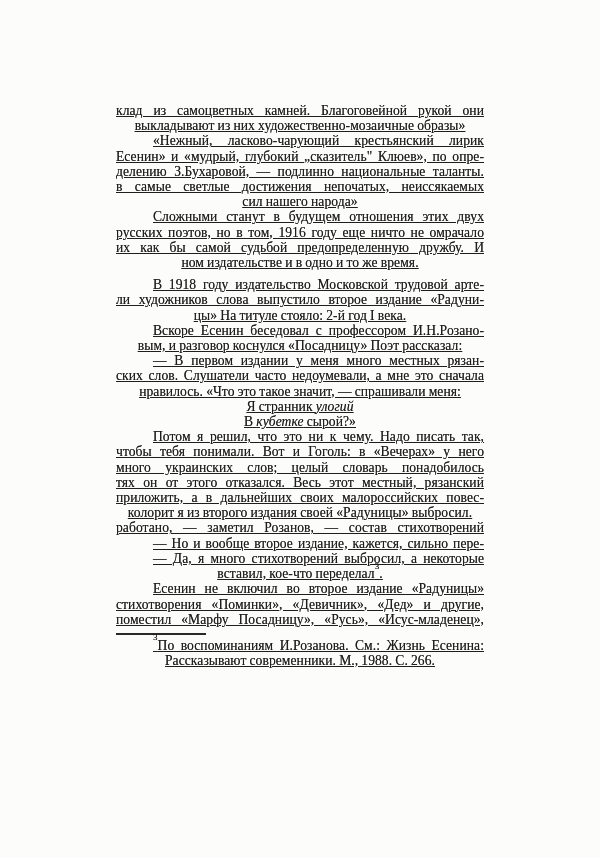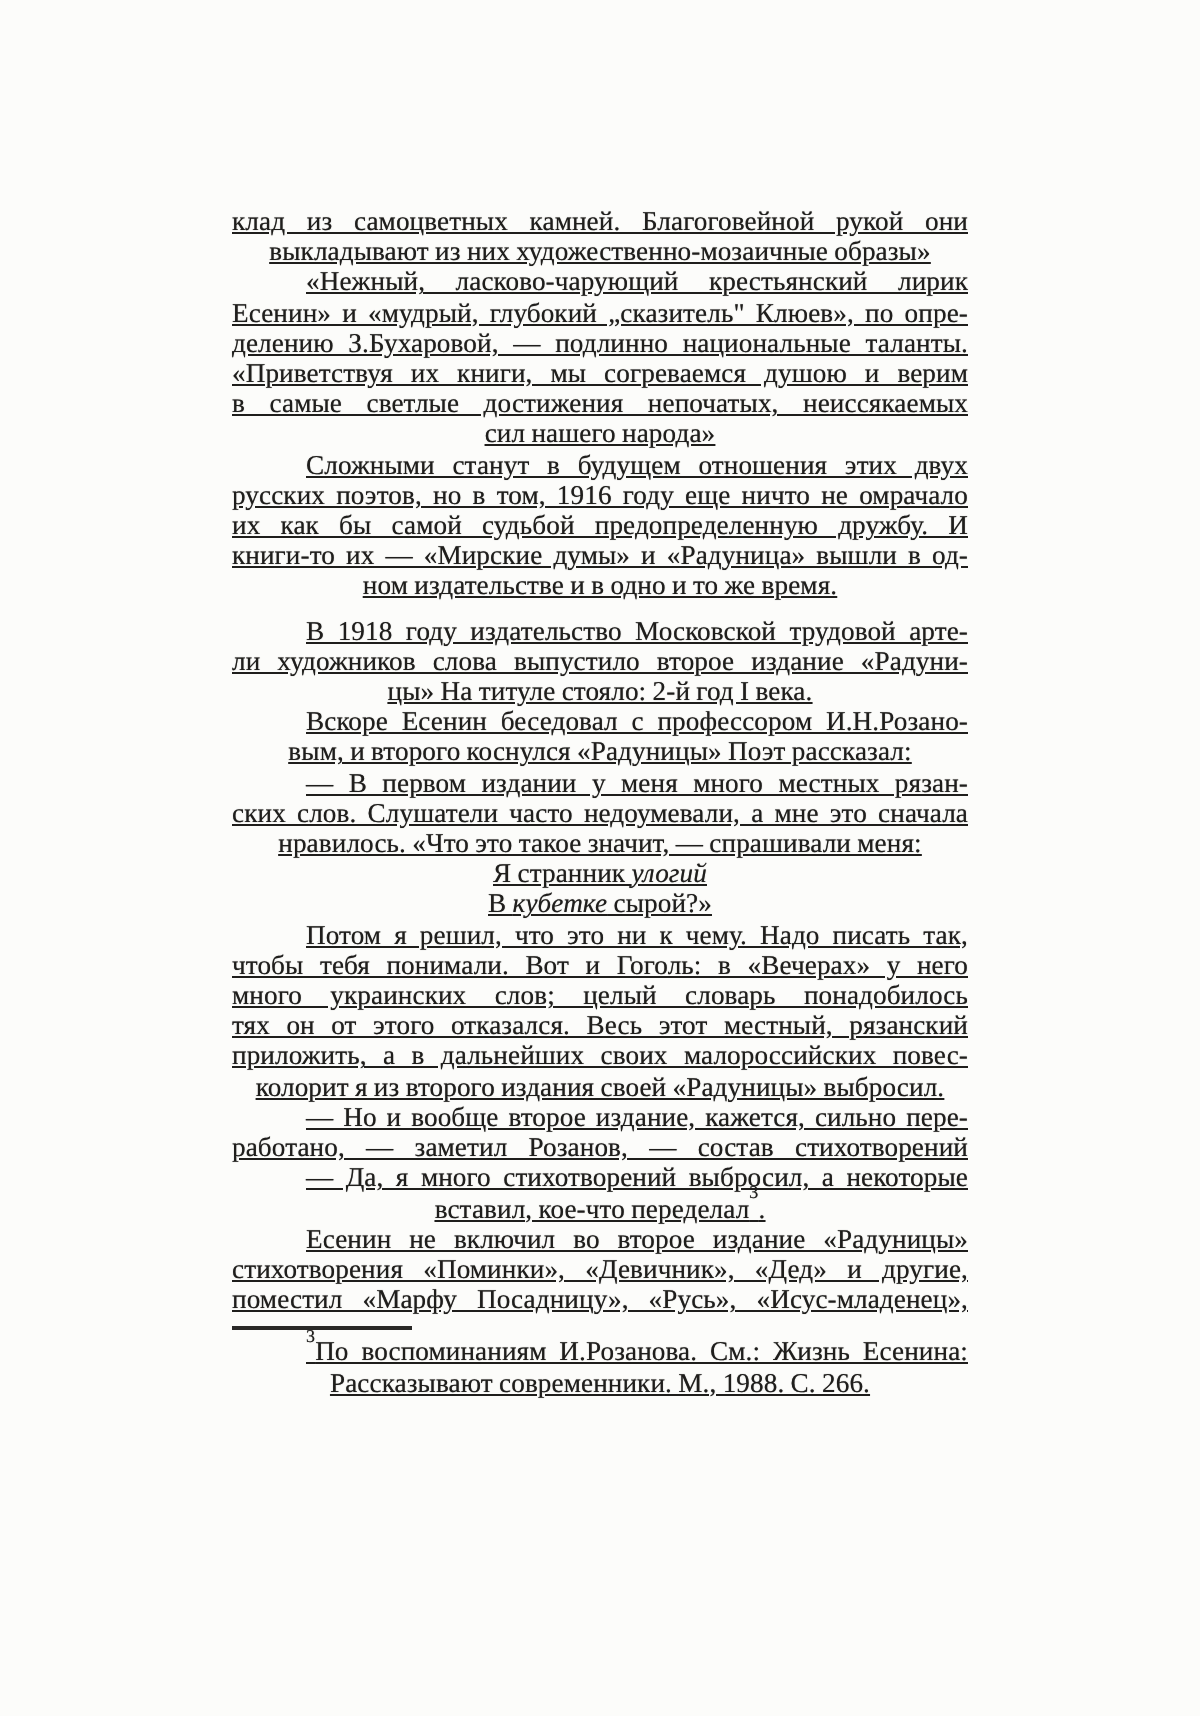--- a/index.html
+++ b/index.html
@@ -73,42 +73,40 @@
 
     <p class="para">
       <span class="ln j">клад из самоцветных камней. Благоговейной рукой они</span>
       <span class="ln">выкладывают из них художественно-мозаичные образы»</span>
     </p>
 
     <p class="para">
       <span class="ln j ind">«Нежный, ласково-чарующий крестьянский лирик</span>
       <span class="ln j">Есенин» и «мудрый, глубокий „сказитель" Клюев», по опре-</span>
       <span class="ln j">делению З.Бухаровой, — подлинно национальные таланты.</span>
-      <span class="ln j">«Приветствуя их книги, мы согреваемся душою и верим</span>
       <span class="ln j">в самые светлые достижения непочатых, неиссякаемых</span>
       <span class="ln">сил нашего народа»</span>
     </p>
 
     <p class="para">
       <span class="ln j ind">Сложными станут в будущем отношения этих двух</span>
       <span class="ln j">русских поэтов, но в том, 1916 году еще ничто не омрачало</span>
       <span class="ln j">их как бы самой судьбой предопределенную дружбу. И</span>
-      <span class="ln j">книги-то их — «Мирские думы» и «Радуница» вышли в од-</span>
       <span class="ln">ном издательстве и в одно и то же время.</span>
     </p>
 
     <p class="para gap">
       <span class="ln j ind">В 1918 году издательство Московской трудовой арте-</span>
       <span class="ln j">ли художников слова выпустило второе издание «Радуни-</span>
       <span class="ln">цы» На титуле стояло: 2-й год I века.</span>
     </p>
 
     <p class="para">
       <span class="ln j ind">Вскоре Есенин беседовал с профессором И.Н.Розано-</span>
-      <span class="ln">вым, и второго коснулся «Радуницы» Поэт рассказал:</span>
+      <span class="ln">вым, и разговор коснулся «Посадницу» Поэт рассказал:</span>
     </p>
 
     <p class="para">
       <span class="ln j ind">— В первом издании у меня много местных рязан-</span>
       <span class="ln j">ских слов. Слушатели часто недоумевали, а мне это сначала</span>
       <span class="ln">нравилось. «Что это такое значит, — спрашивали меня:</span>
     </p>
 
     <div class="verse">
       <span class="ln"><span>Я странник </span><em>улогий</em></span>
@@ -118,22 +116,22 @@
     <p class="para">
       <span class="ln j ind">Потом я решил, что это ни к чему. Надо писать так,</span>
       <span class="ln j">чтобы тебя понимали. Вот и Гоголь: в «Вечерах» у него</span>
       <span class="ln j">много украинских слов; целый словарь понадобилось</span>
       <span class="ln j">тях он от этого отказался. Весь этот местный, рязанский</span>
       <span class="ln j">приложить, а в дальнейших своих малороссийских повес-</span>
       <span class="ln">колорит я из второго издания своей «Радуницы» выбросил.</span>
     </p>
 
     <p class="para">
+      <span class="ln j">работано, — заметил Розанов, — состав стихотворений</span>
       <span class="ln j ind">— Но и вообще второе издание, кажется, сильно пере-</span>
-      <span class="ln j">работано, — заметил Розанов, — состав стихотворений</span>
     </p>
 
     <p class="para">
       <span class="ln j ind">— Да, я много стихотворений выбросил, а некоторые</span>
       <span class="ln"><span>вставил, кое-что переделал</span><sup class="fnref">3</sup><span>.</span></span>
     </p>
 
     <p class="para">
       <span class="ln j ind">Есенин не включил во второе издание «Радуницы»</span>
       <span class="ln j">стихотворения «Поминки», «Девичник», «Дед» и другие,</span>

